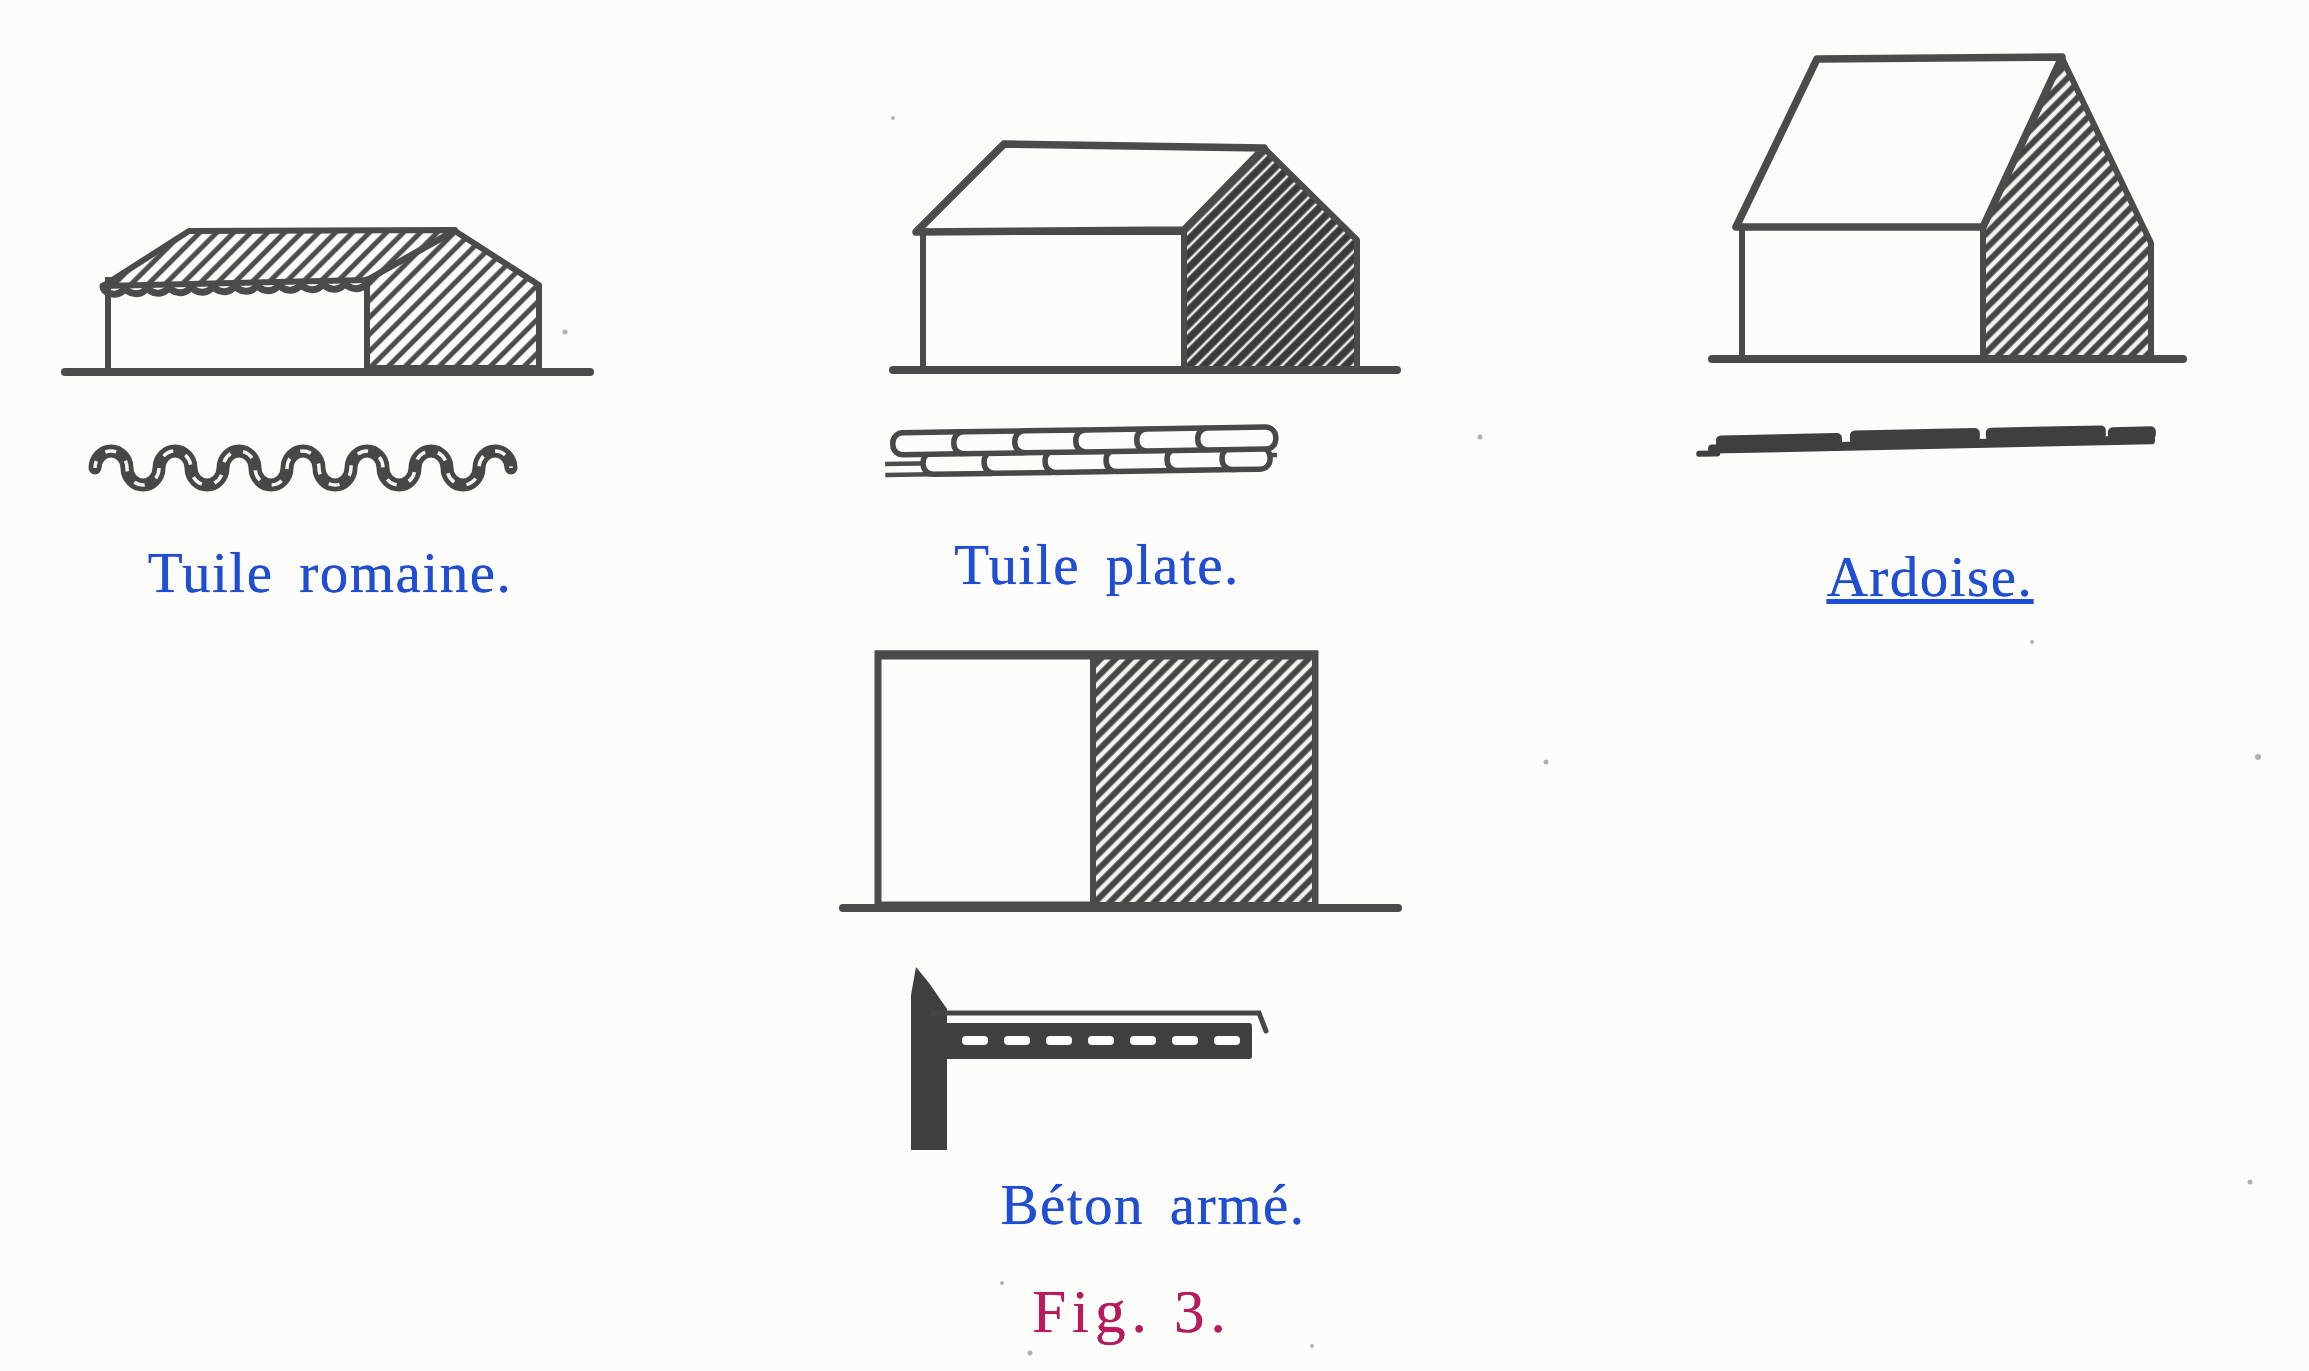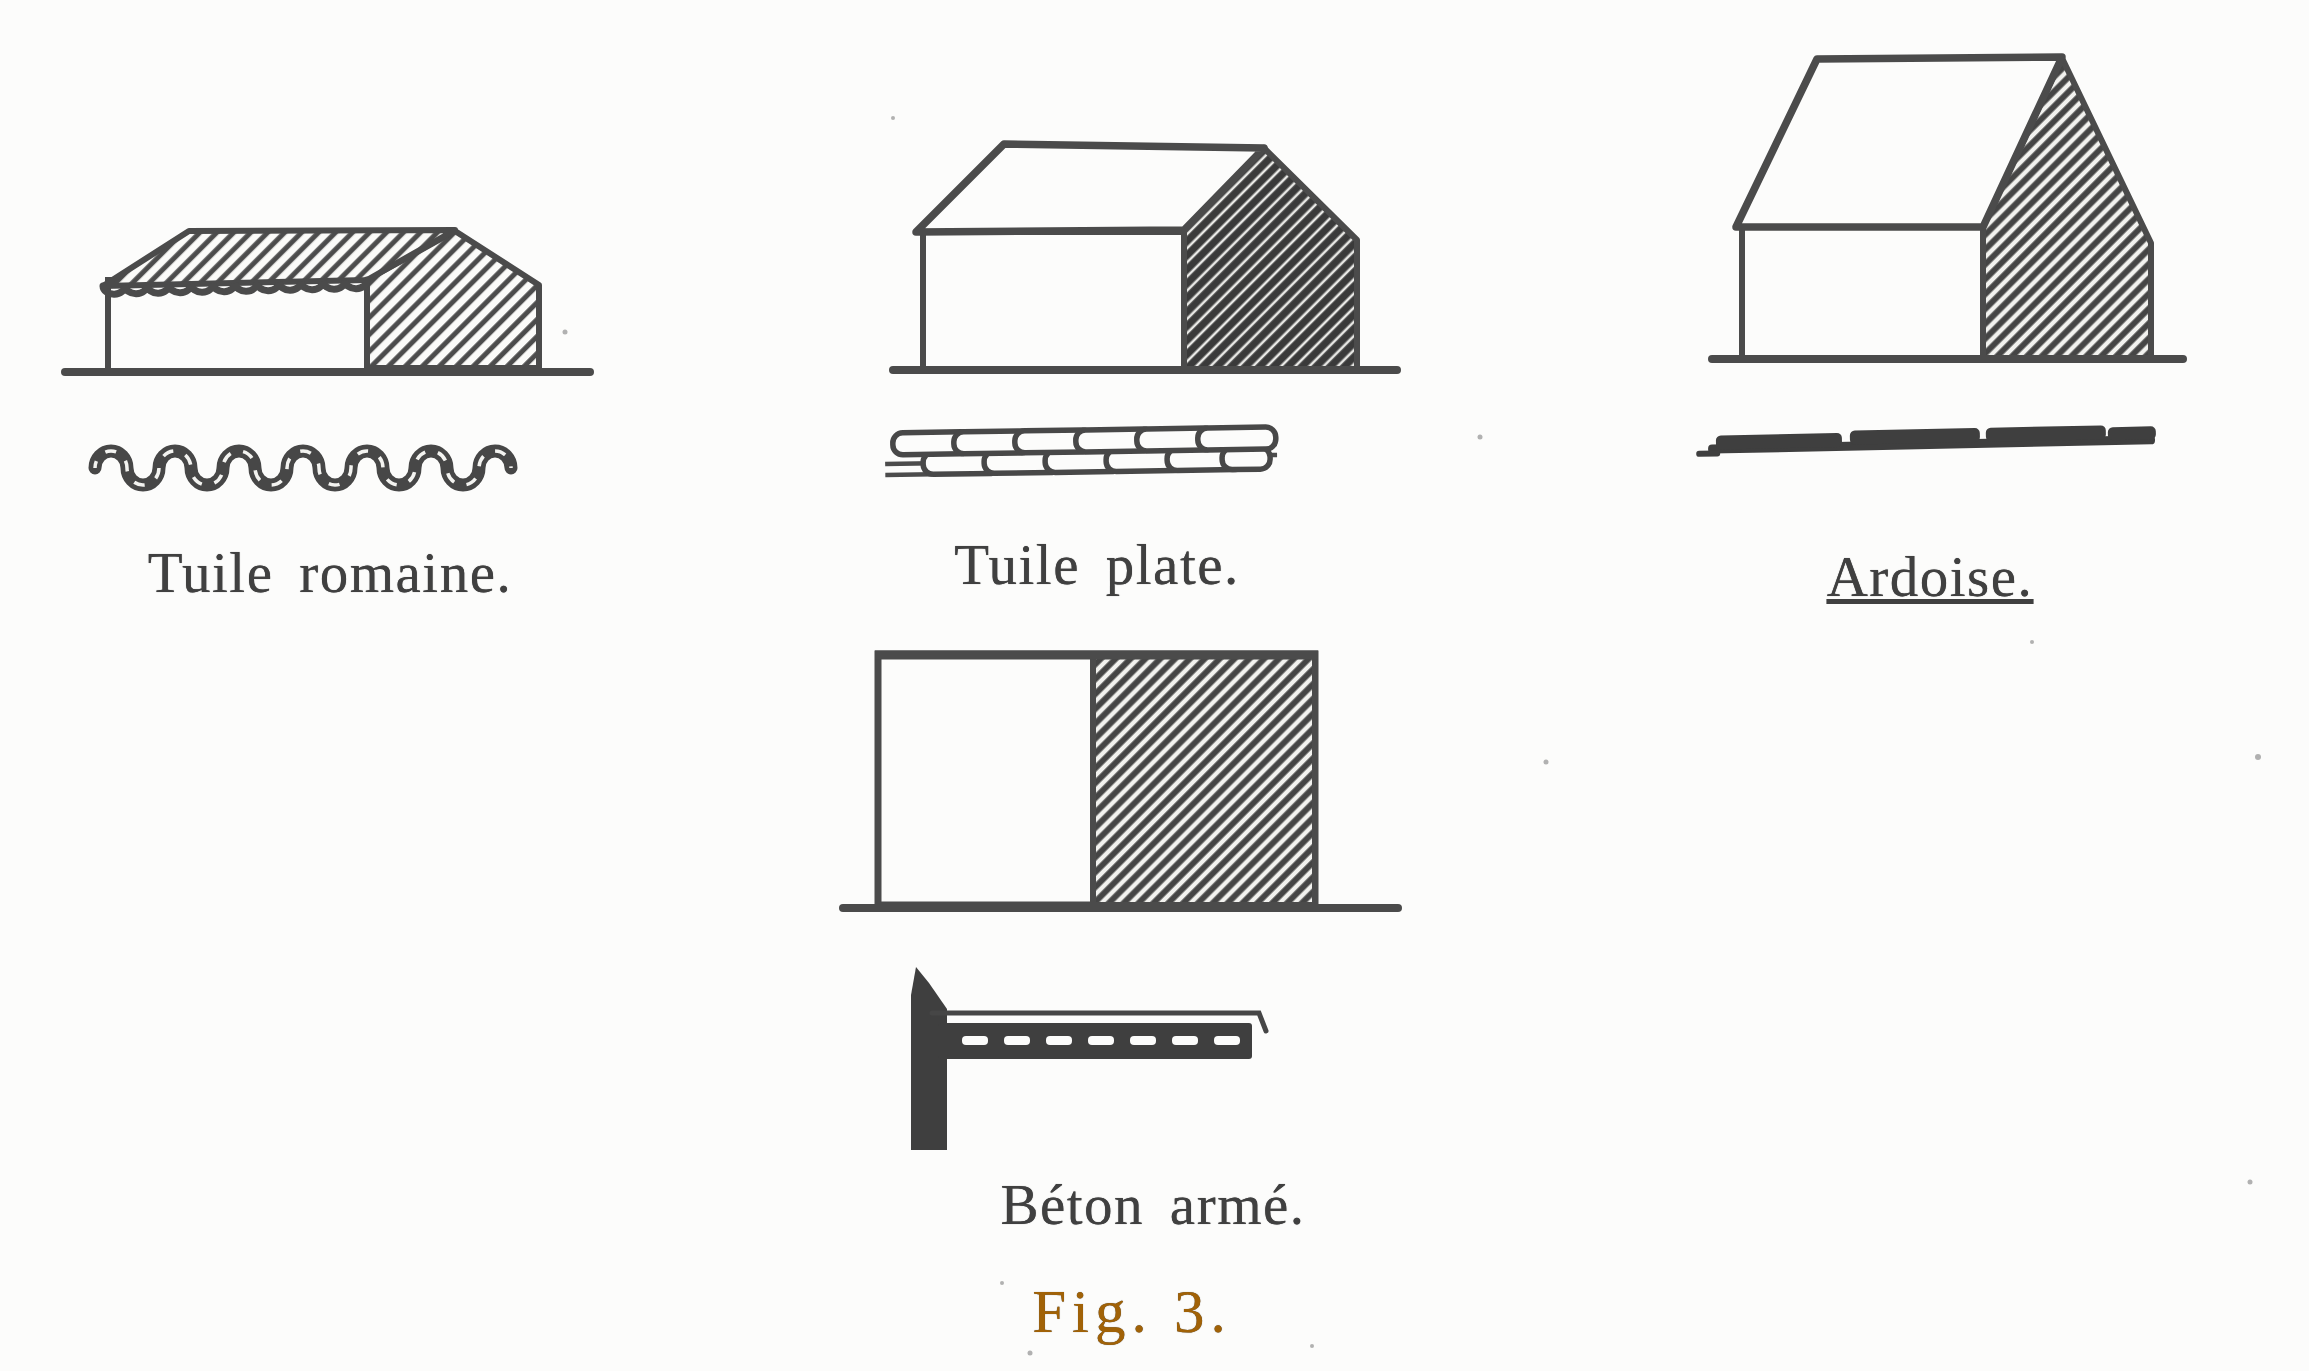--- a/index.html
+++ b/index.html
@@ -8,31 +8,31 @@
     width:2309px;height:1371px;
     background:#fcfcfb;
     overflow:hidden;
     font-family:"Liberation Serif","DejaVu Serif",serif;
   }
   #engraving{position:absolute;left:0;top:0;width:2309px;height:1371px;}
   .label{
     position:absolute;
     text-align:center;
     font-size:57px;
-    color:#404040;
+    color:#1d4ed8;
     letter-spacing:1.5px;
     word-spacing:10px;
     text-shadow:0 0 0.7px #3c3c3c;
     white-space:nowrap;
   }
   .caption{
     position:absolute;
     text-align:center;
     font-size:61px;
-    color:#a16207;
+    color:#be185d;
     letter-spacing:6px;
     text-shadow:0 0 0.7px #3c3c3c;
     white-space:nowrap;
   }
 </style>
 </head>
 <body>
 
 <div id="page">
 

